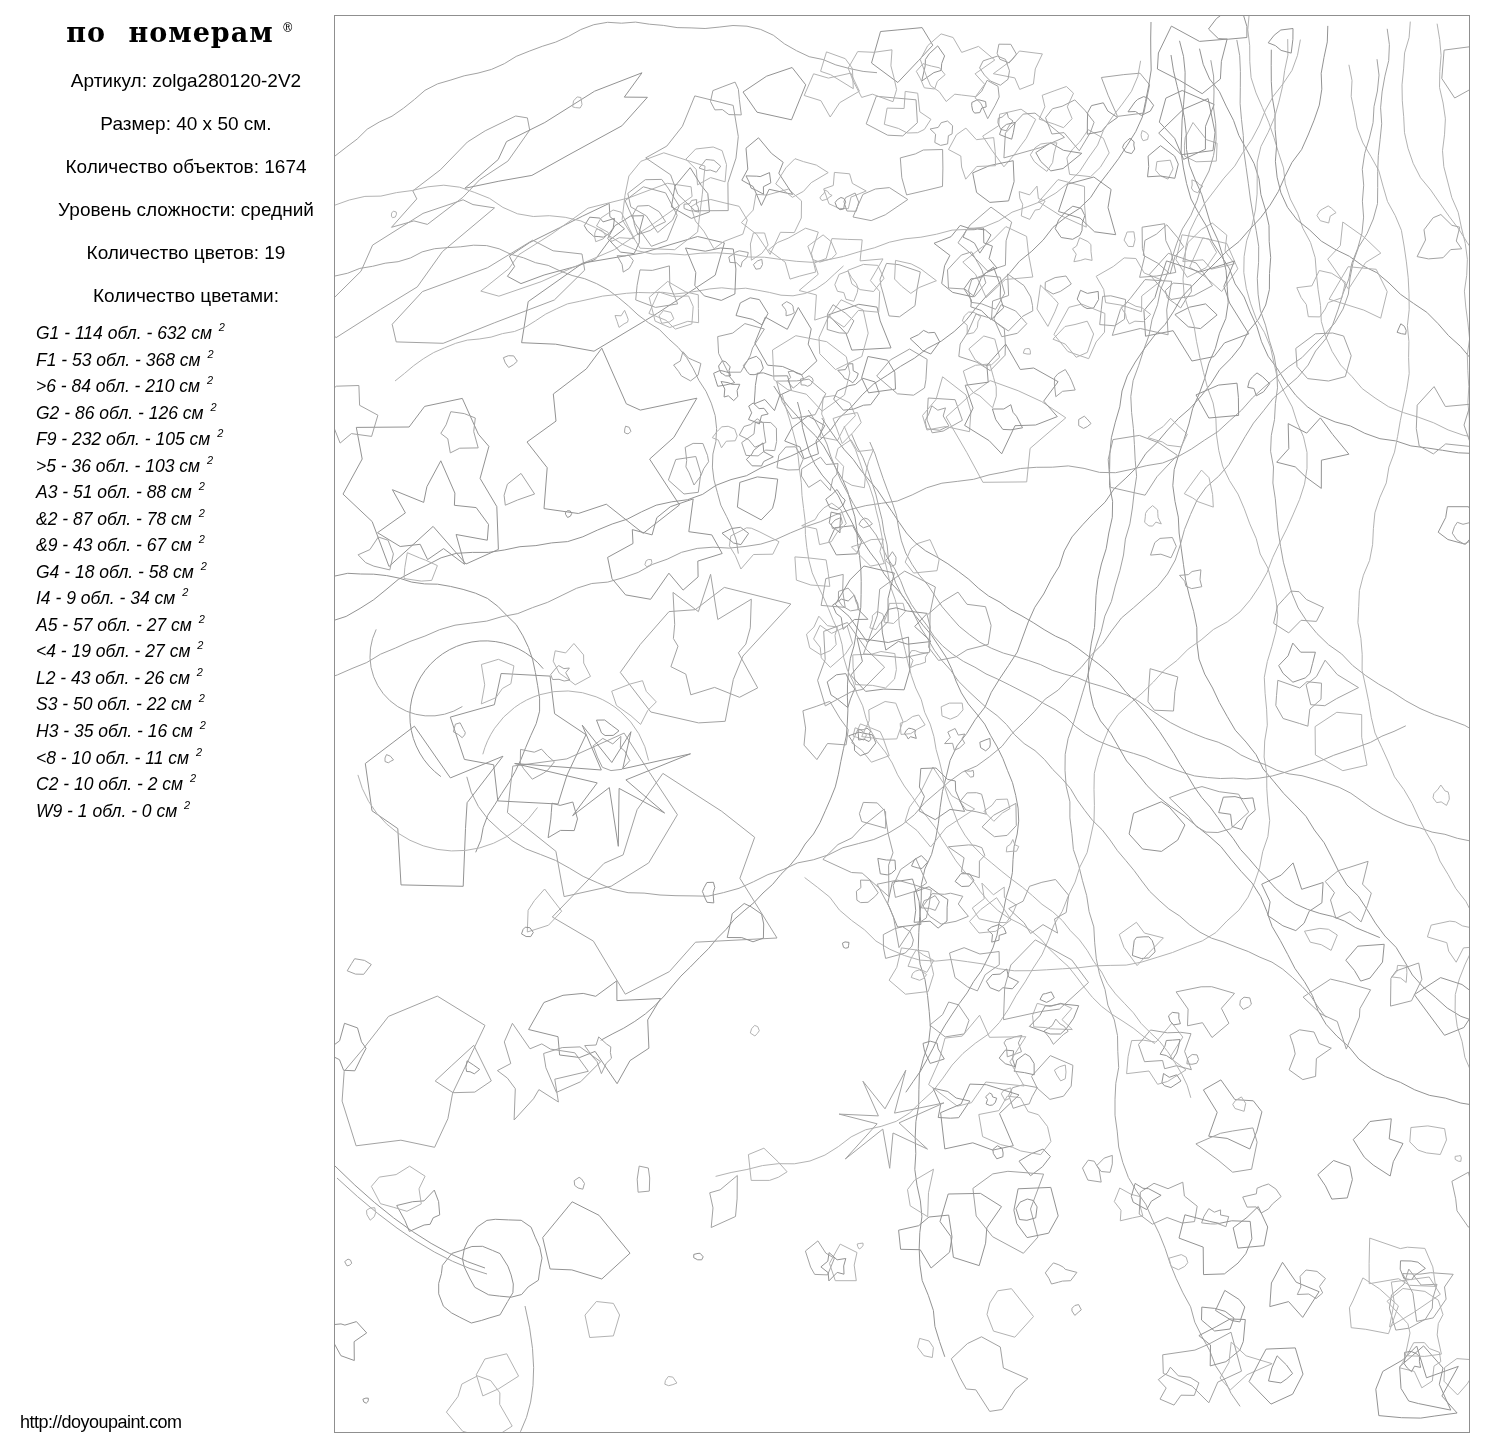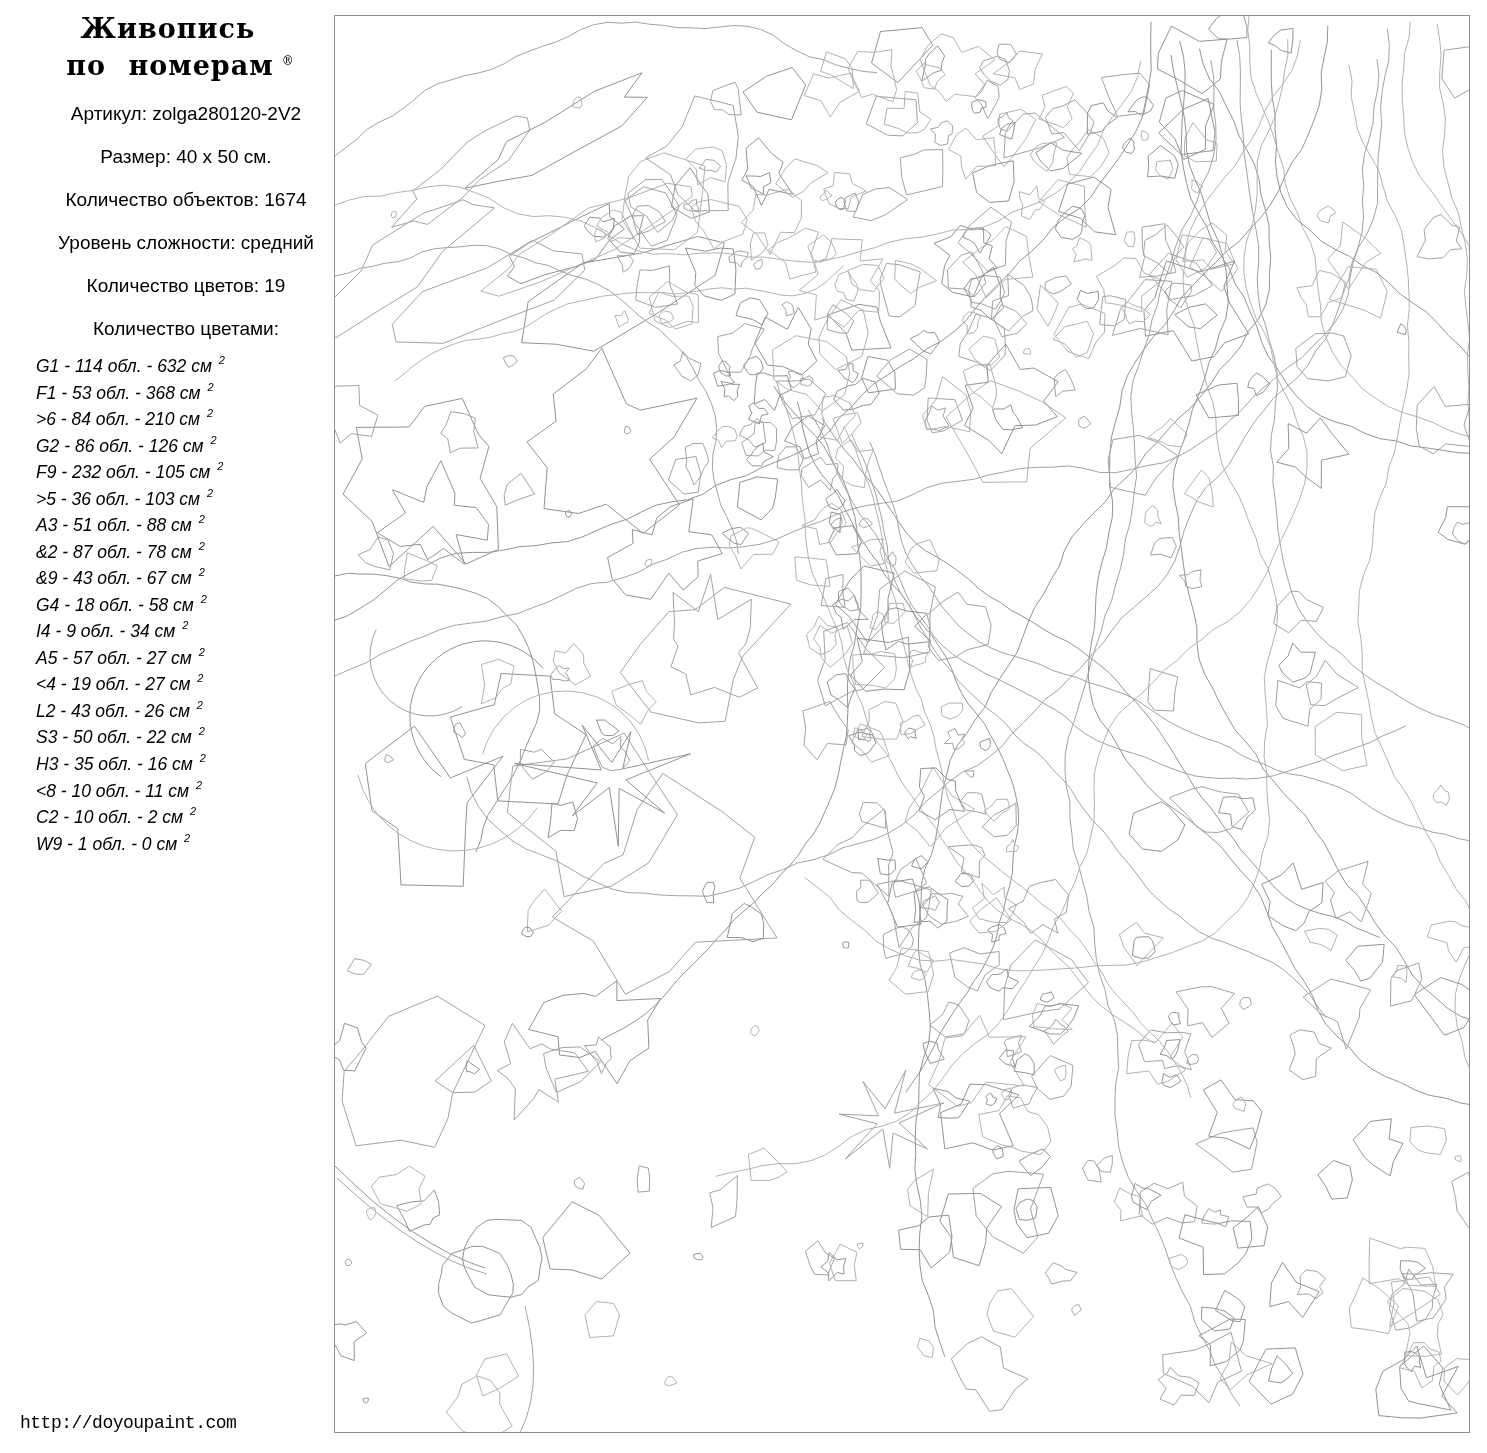--- a/index.html
+++ b/index.html
@@ -19,34 +19,33 @@
   .info { margin-left:36px; }
   .info p { font-size:19px; line-height:19px; margin-top:24px;text-align:center; }
   .info p.first { margin-top:22px; }
   .fills {
     margin:13px 0 0 36px; list-style:none;
     font-size:17.5px; line-height:21.7px;font-style:italic;
   }
   .fills li sup { font-size:11px; position:relative; top:-1px; margin-left:2px; }
   .footer-url {
     position:absolute; left:20px; bottom:20px;
-    font-family:Liberation Mono, monospace; font-size:18px; letter-spacing:-0.5px;
+    font-family:Liberation Sans, sans-serif; font-size:18px; letter-spacing:-0.5px;
   }
   .canvas-wrap {
     position:absolute; left:334px; top:15px; width:1136px; height:1418px;
     border:1px solid #8f8f8f; background:#fff; overflow:hidden;
   }
   .canvas-wrap svg { display:block; width:1134px; height:1416px; }
 </style>
 </head>
 <body>
 
 <div class="sidebar">
   <div class="logo">
-    <div>Живопись</div>
     <div class="line2"><span>по номерам</span><sup>®</sup></div>
   </div>
   <div class="info">
     <p class="first">Артикул: zolga280120-2V2</p>
     <p>Размер: 40 x 50 см.</p>
     <p>Количество объектов: 1674</p>
     <p>Уровень сложности: средний</p>
     <p>Количество цветов: 19</p>
     <p>Количество цветами:</p>
   </div>

